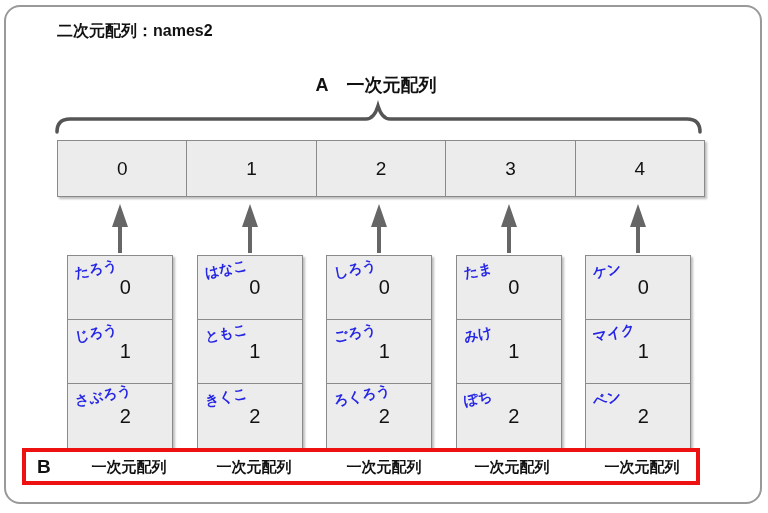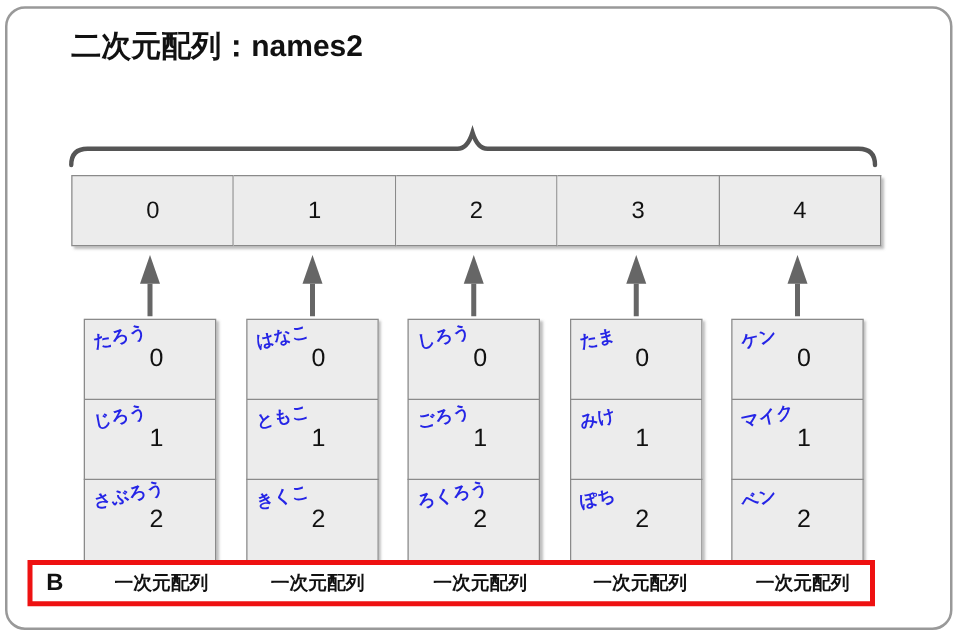--- a/index.html
+++ b/index.html
@@ -8,21 +8,21 @@
     position:relative;width:768px;height:513px;background:#fff;overflow:hidden;
     font-family:"Liberation Sans","DejaVu Sans",sans-serif;color:#111;
     --red:#ee1111;--blue:#2525e6;--gray:#666;--cellbg:#ececec;--cellborder:#8a8a8a;
   }
   .frame{
     position:absolute;left:4px;top:5px;right:6px;bottom:9px;
     border:2px solid #999;border-radius:16px;pointer-events:none;
   }
   .title{
     position:absolute;left:57px;top:21px;
-    font-size:24px;font-weight:bold;white-space:nowrap;
+    font-size:16px;font-weight:bold;white-space:nowrap;
   }
   .legend-a{
     position:absolute;left:376px;top:73px;transform:translateX(-50%);
     font-size:18px;font-weight:bold;white-space:nowrap;
   }
   .legend-a .marker{margin-right:18px;}
   .brace{position:absolute;left:50px;top:99px;}
   .index-row{
     position:absolute;left:57px;top:140px;width:648px;height:57px;display:flex;
     box-shadow:2px 2px 2px rgba(110,110,110,.45);
@@ -77,20 +77,23 @@
 </style>
 </head>
 <body>
 
 <div id="canvas" style="--red: #ee1111; --blue: #2525e6; --gray: #666666; --cellbg: #ececec; --cellborder: #8a8a8a;">
 
   <div class="frame"></div>
 
   <div class="title">二次元配列：names2</div>
 
+  <div class="legend-a">
+    <span class="marker">A</span><span>一次元配列</span>
+  </div>
 
   <svg class="brace" width="660" height="40" viewBox="0 0 660 40">
     <path d="M 7 33 Q 7 20 20 20 L 316 20 Q 324 20 328 7 Q 332 20 340 20 L 637 20 Q 650 20 650 33" fill="none" stroke="#555" stroke-width="3.5" stroke-linecap="round"></path>
   </svg>
 
   <div class="index-row">
       <div class="idx-cell">0</div>
       <div class="idx-cell">1</div>
       <div class="idx-cell">2</div>
       <div class="idx-cell">3</div>

